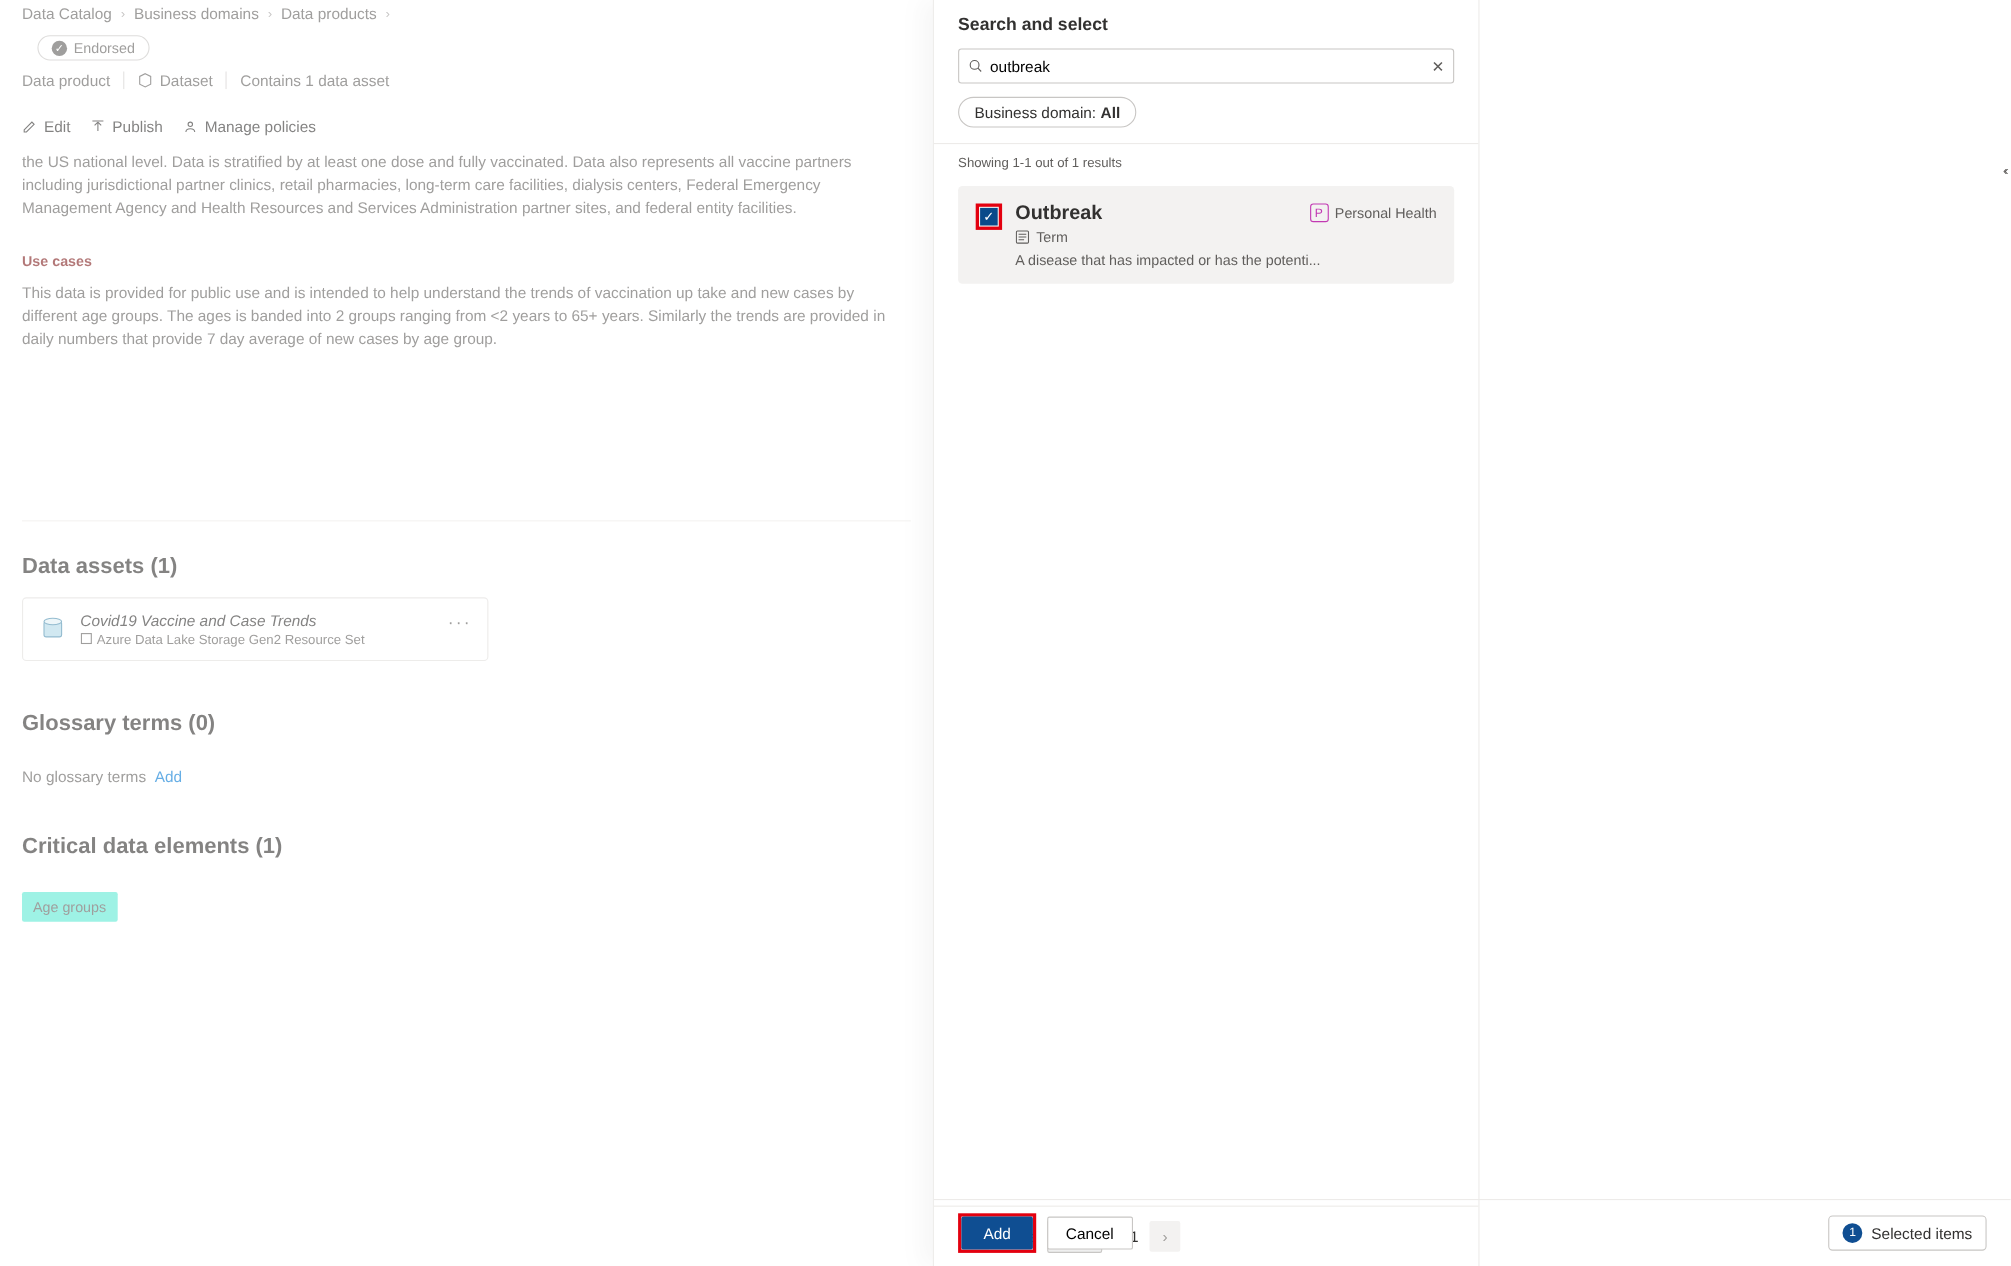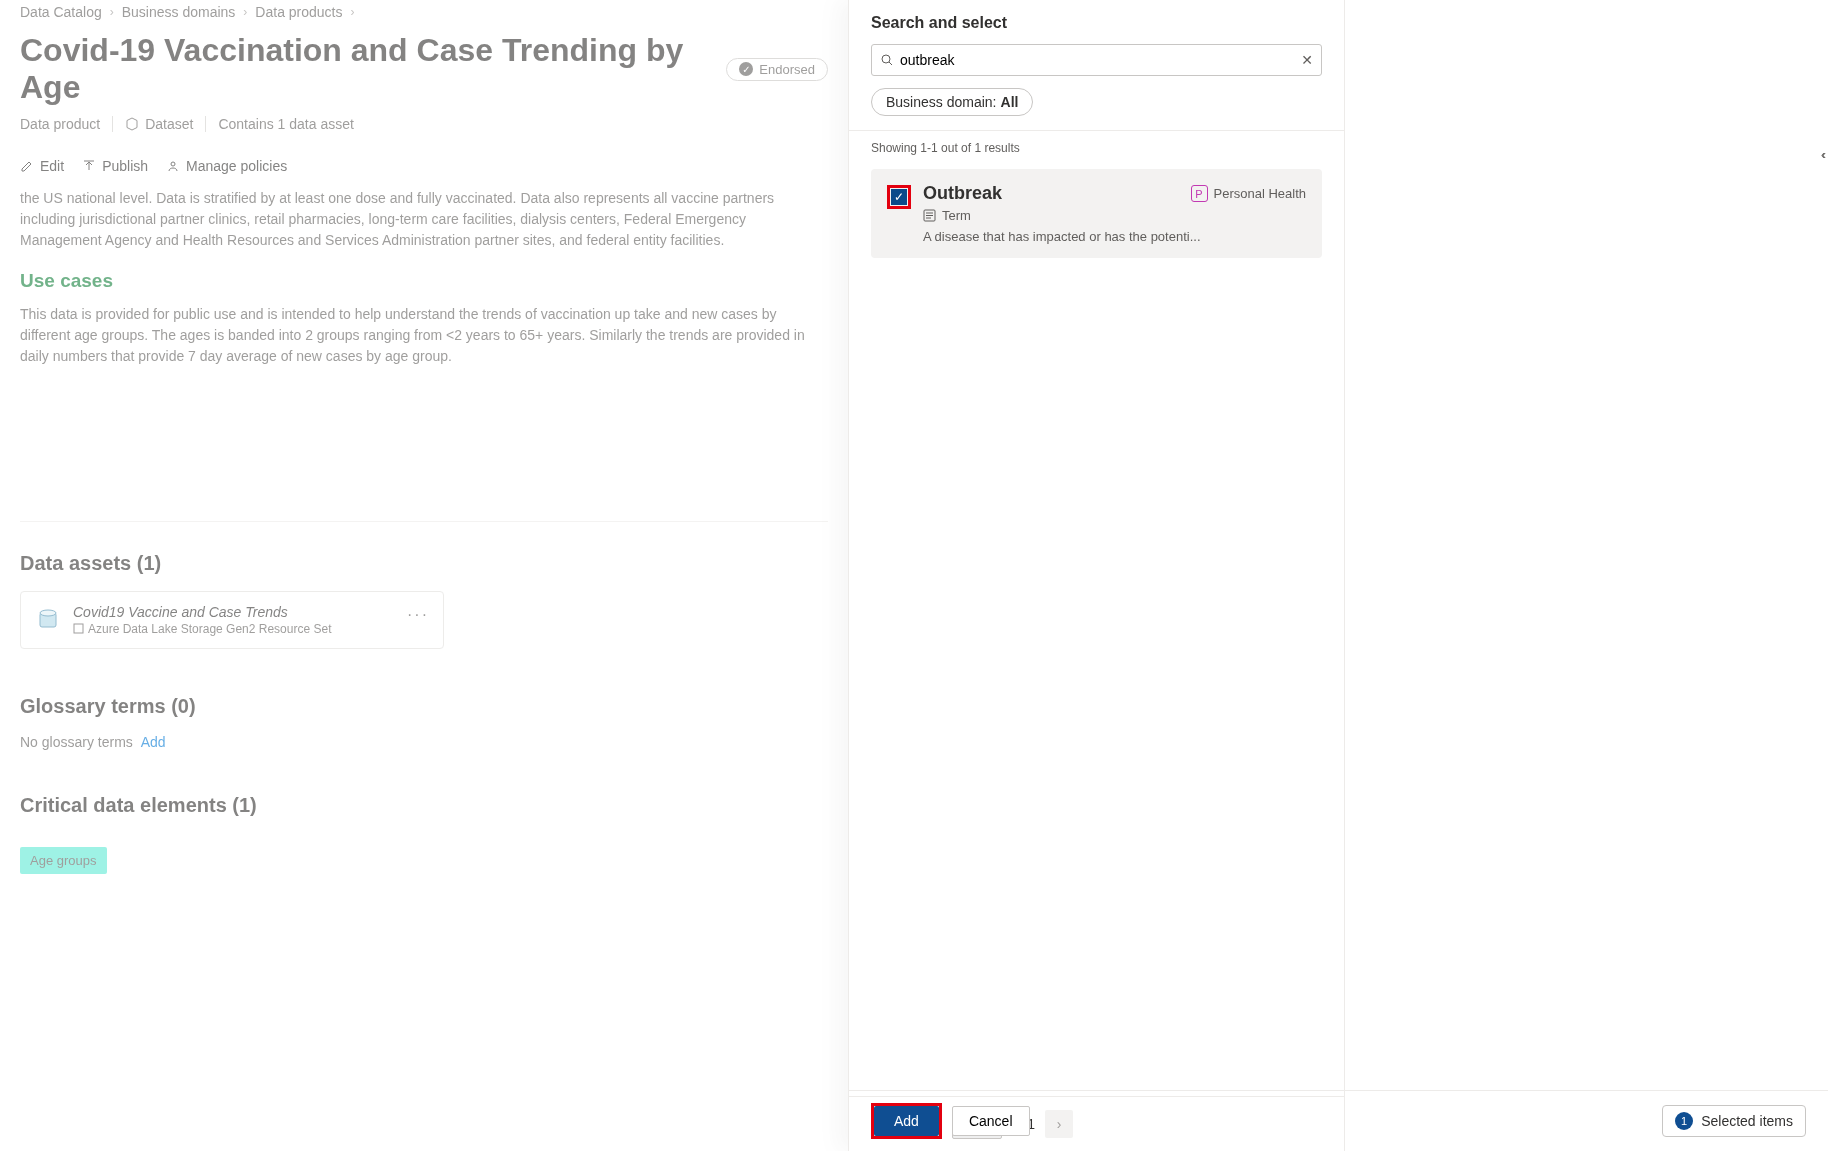--- a/index.html
+++ b/index.html
@@ -100,23 +100,23 @@
 .tool-btn { display: inline-flex; align-items: center; gap: 6px; cursor: pointer; }
 .content-body {
   padding: 4px 20px;
   font-size: 14px;
   color: #605e5c;
   line-height: 1.5;
 }
 .content-body p { margin-bottom: 10px; }
 .use-cases-heading {
   font-weight: 600;
-  color: #15803d;
-  font-size: 19px;
-  margin-top: 16px;
+  color: #7f1d1d;
+  font-size: 13px;
+  margin-top: 28px;
   margin-bottom: 8px;
 }
 .divider {
   height: 1px;
   background: #edebe9;
   margin: 40px 20px 30px;
 }
 .section-heading {
   font-size: 20px;
   font-weight: 600;
@@ -138,21 +138,21 @@
   height: 28px;
   margin-right: 10px;
   flex-shrink: 0;
 }
 .data-asset-card .asset-title { font-size: 14px; font-weight: 400; color: #323130; font-style: italic; }
 .data-asset-card .asset-sub { font-size: 12px; color: #605e5c; display:flex; align-items:center; gap:4px; margin-top:2px;}
 .data-asset-card .more { position: absolute; right: 14px; top: 14px; color:#605e5c; letter-spacing:2px; font-size: 16px;}
 .glossary-section {
   padding: 46px 20px 0;
 }
-.glossary-row { font-size: 14px; color: #605e5c; margin-top:16px;}
+.glossary-row { font-size: 14px; color: #605e5c; margin-top:28px;}
 .glossary-row a { color: #0078d4; text-decoration: none; margin-left:4px;}
 .cde-section { padding: 44px 20px 0; }
 .tag-chip {
   display: inline-block;
   background: #5eead4;
   color: #605e5c;
   font-size: 13px;
   padding: 6px 10px;
   border-radius: 2px;
   margin-top: 14px;
@@ -355,21 +355,20 @@
   <div class="breadcrumb">
     <span>Data Catalog</span>
     <span class="chev">›</span>
     <span>Business domains</span>
     <span class="chev">›</span>
     <span>Data products</span>
     <span class="chev">›</span>
   </div>
 
   <div class="title-row">
-    <h1 class="title">Covid-19 Vaccination and Case Trending by Age</h1>
     <span class="endorsed-badge">
       <span class="circle">✓</span>
       <span>Endorsed</span>
     </span>
   </div>
 
   <div class="meta-row">
     <span class="meta-item">Data product</span>
     <span class="sep"></span>
     <span class="meta-item">

